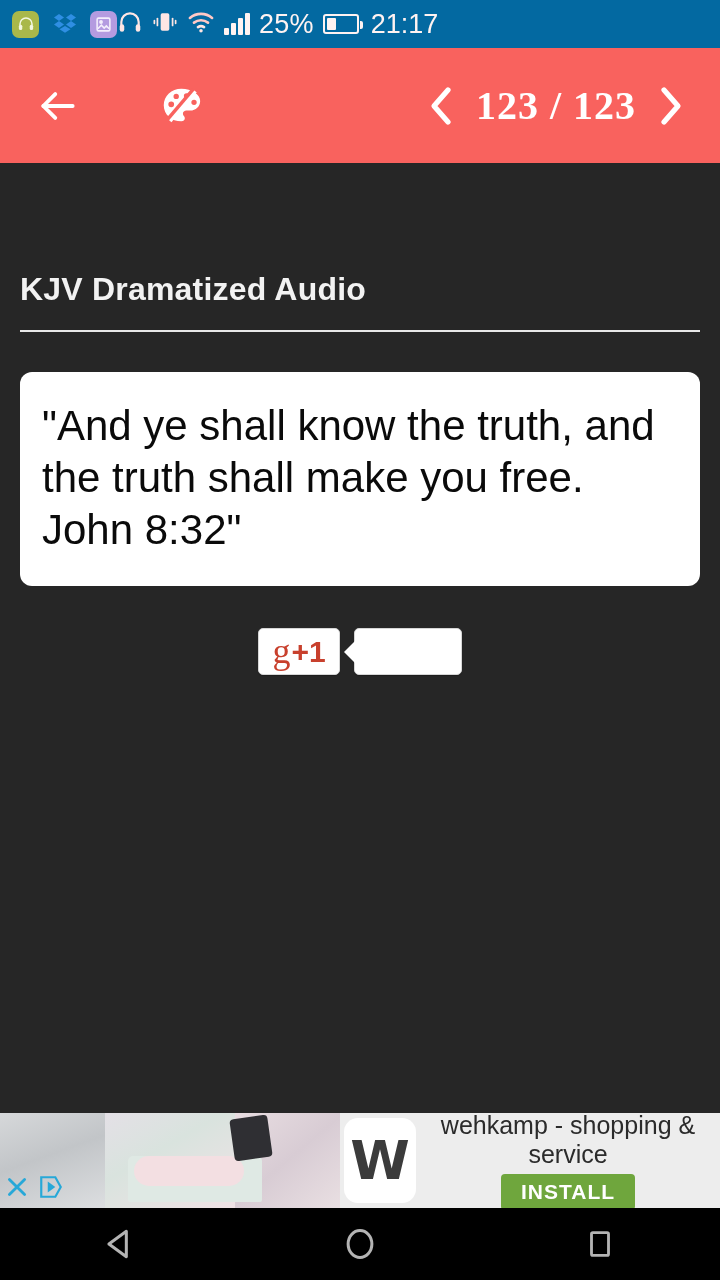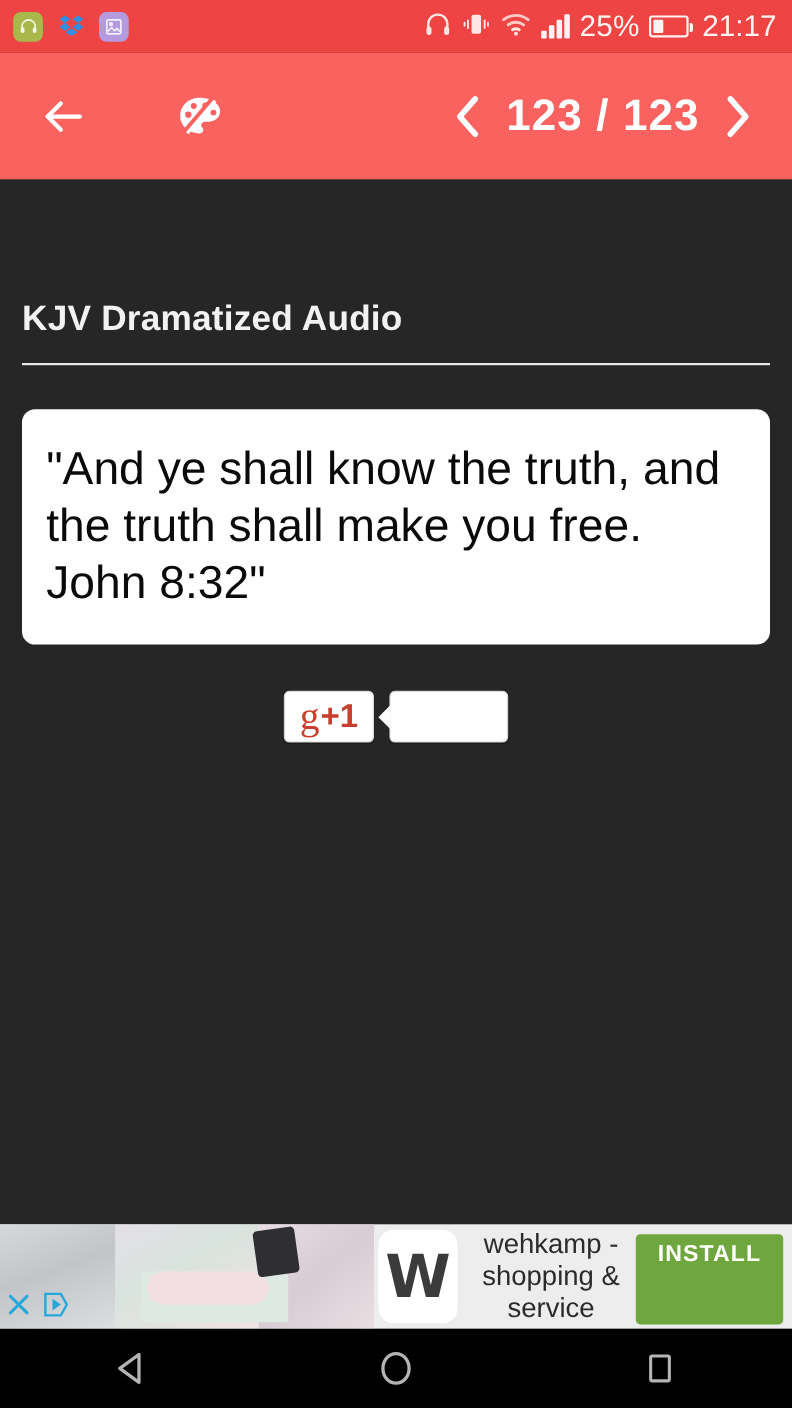--- a/index.html
+++ b/index.html
@@ -6,22 +6,22 @@
   html, body {
     width: 720px; height: 1280px;
     background: #262626;
     font-family: "Liberation Sans", sans-serif;
     overflow: hidden;
   }
   .screen { position: relative; width: 720px; height: 1280px; background: #262626; }
 
   
   .status-bar {
-    height: 48px; background: #ef4444;
-    display: flex; align-items: center; justify-content: space-between;
+    height: 48px; background: #0369a1;
+    display: flex; align-items: center; justify-content: flex-start;
     padding: 0 14px 0 12px;
   }
   .status-left { display: flex; align-items: center; gap: 12px; }
   .notif-icon { width: 27px; height: 27px; border-radius: 7px;
     display: flex; align-items: center; justify-content: center; }
   .notif-headphone { background: #A9B84A; }
   .notif-dropbox { background: transparent; }
   .notif-gallery { background: #B49BE0; }
   .status-right { display: flex; align-items: center; gap: 9px; }
   .sys-text { color: #FFF3F2; font-size: 27px; letter-spacing: .2px; }
@@ -41,21 +41,21 @@
   
   .app-bar {
     height: 115px; background: #F9625E;
     display: flex; align-items: center; position: relative;
   }
   .backarrow { margin-left: 36px; width: 44px; height: 44px; }
   .palette-btn { margin-left: 78px; width: 46px; height: 46px; display:flex;
     align-items:center; justify-content:center; }
   .pager { position: absolute; right: 36px; display: flex; align-items: center; gap: 22px; }
   .chev { width: 26px; height: 40px; }
-  .pager-label { color: #FFFFFF; font-size: 40px; font-weight: bold; letter-spacing: 1px; }
+  .pager-label { color: #FFFFFF; font-size: 40px; font-weight: bold; letter-spacing: 1px; font-family: Liberation Serif, serif; }
 
   
   .content { padding: 0 20px; }
   .page-title { color: #F2F2F2; font-size: 32px; font-weight: bold;
     padding-top: 108px; letter-spacing: .2px; }
   .title-rule { height: 2px; background: #E8E8E8; margin-top: 22px; }
 
   .verse-card {
     margin-top: 40px; background: #FFFFFF; border-radius: 12px;
     padding: 28px 22px 30px 22px; min-height: 205px;
@@ -107,21 +107,21 @@
     background:#dfe9e4; border-radius:5px 5px 2px 2px; }
   .ad-img2 .duvet { position:absolute; left:134px; bottom:22px; width:110px; height:30px;
     background:#f3dfe2; border-radius:16px; }
   .ad-img3 .bag { position:absolute; left:232px; top:4px; width:38px; height:42px;
     background:#2f2f33; border-radius:4px; transform: rotate(-8deg); }
   .ad-close { position: absolute; left: 4px; bottom: 4px; display: flex; gap: 8px; align-items:center; }
   .ad-logo-wrap { width: 80px; display: flex; align-items: center; justify-content: center; }
   .ad-logo { width: 72px; height: 85px; background: #FFFFFF; border-radius: 14px;
     display: flex; align-items: center; justify-content: center;
     font-size: 54px; font-weight: bold; color: #3B3B3B; font-family: "DejaVu Sans", sans-serif; }
-  .ad-body { flex: 1; display: flex; flex-direction: row; 
+  .ad-body { flex: 1; display: flex; flex-direction: column; align-items: center;
     justify-content: center; padding: 4px 8px 4px 4px; }
   .ad-title { color: #2B2B2B; font-size: 25px; line-height: 29px; text-align: center; }
   .ad-install { margin-top: 5px; background: #6FA63D; color: #FFFFFF; font-size: 21px;
     font-weight: bold; letter-spacing: 1px; border-radius: 4px; padding: 6px 20px; }
 
   
   .nav-bar { position: absolute; left: 0; bottom: 0; width: 720px; height: 72px;
     background: #000000; display: flex; align-items: center; justify-content: space-around; }
   .nav-btn { width: 120px; height: 72px; display: flex; align-items: center; justify-content: center; }
 </style>

